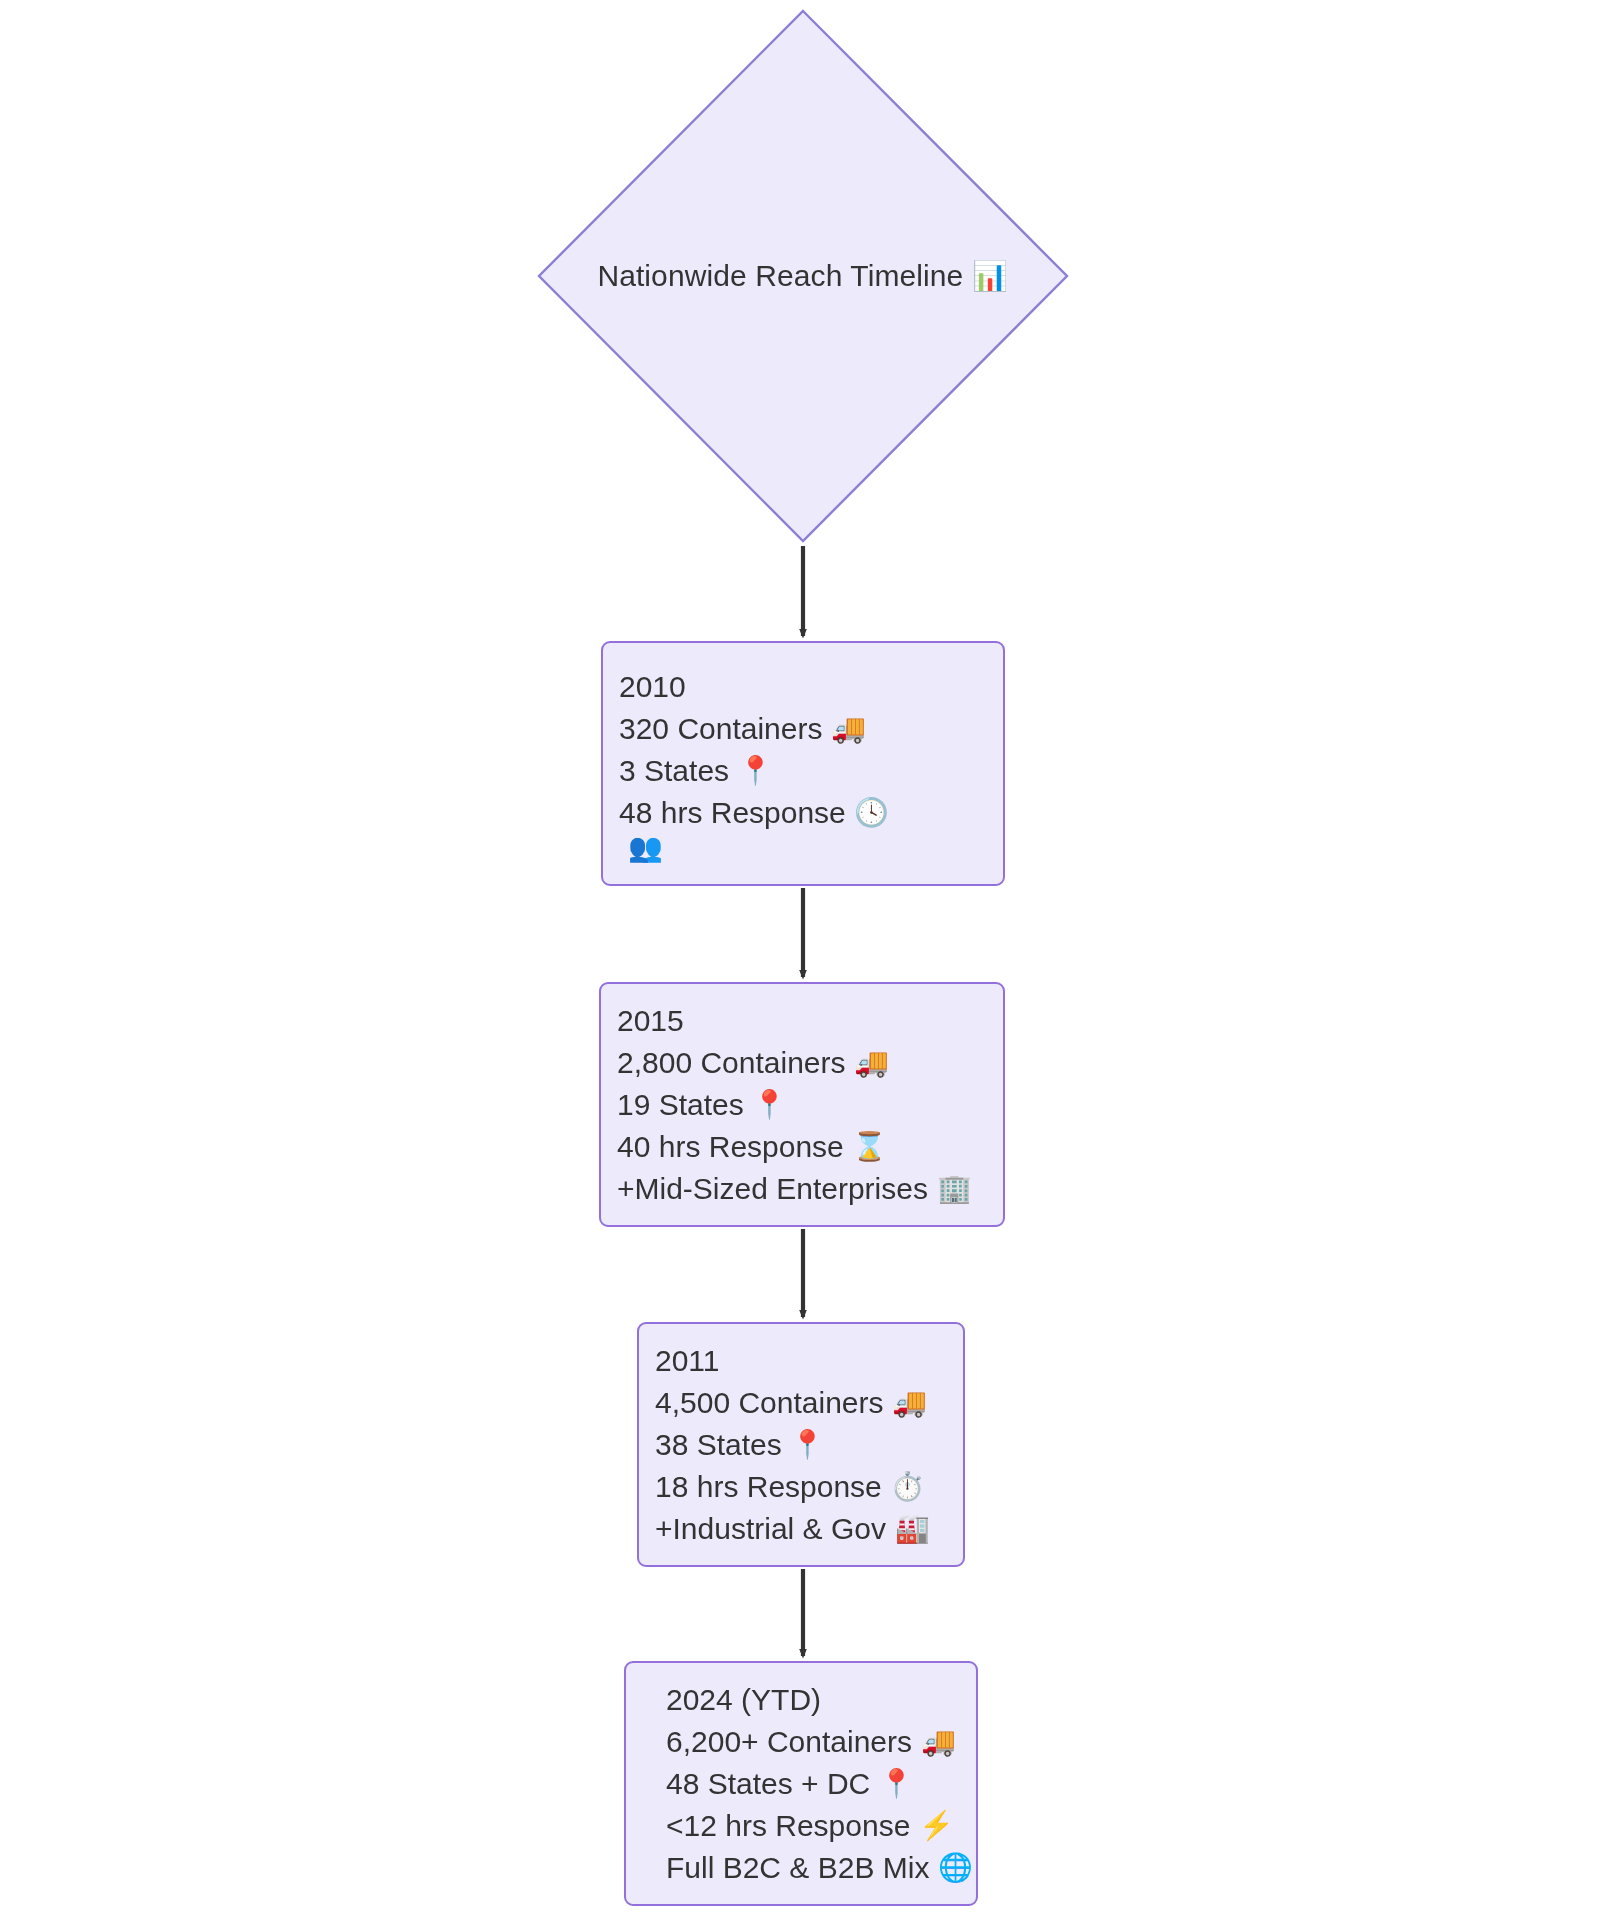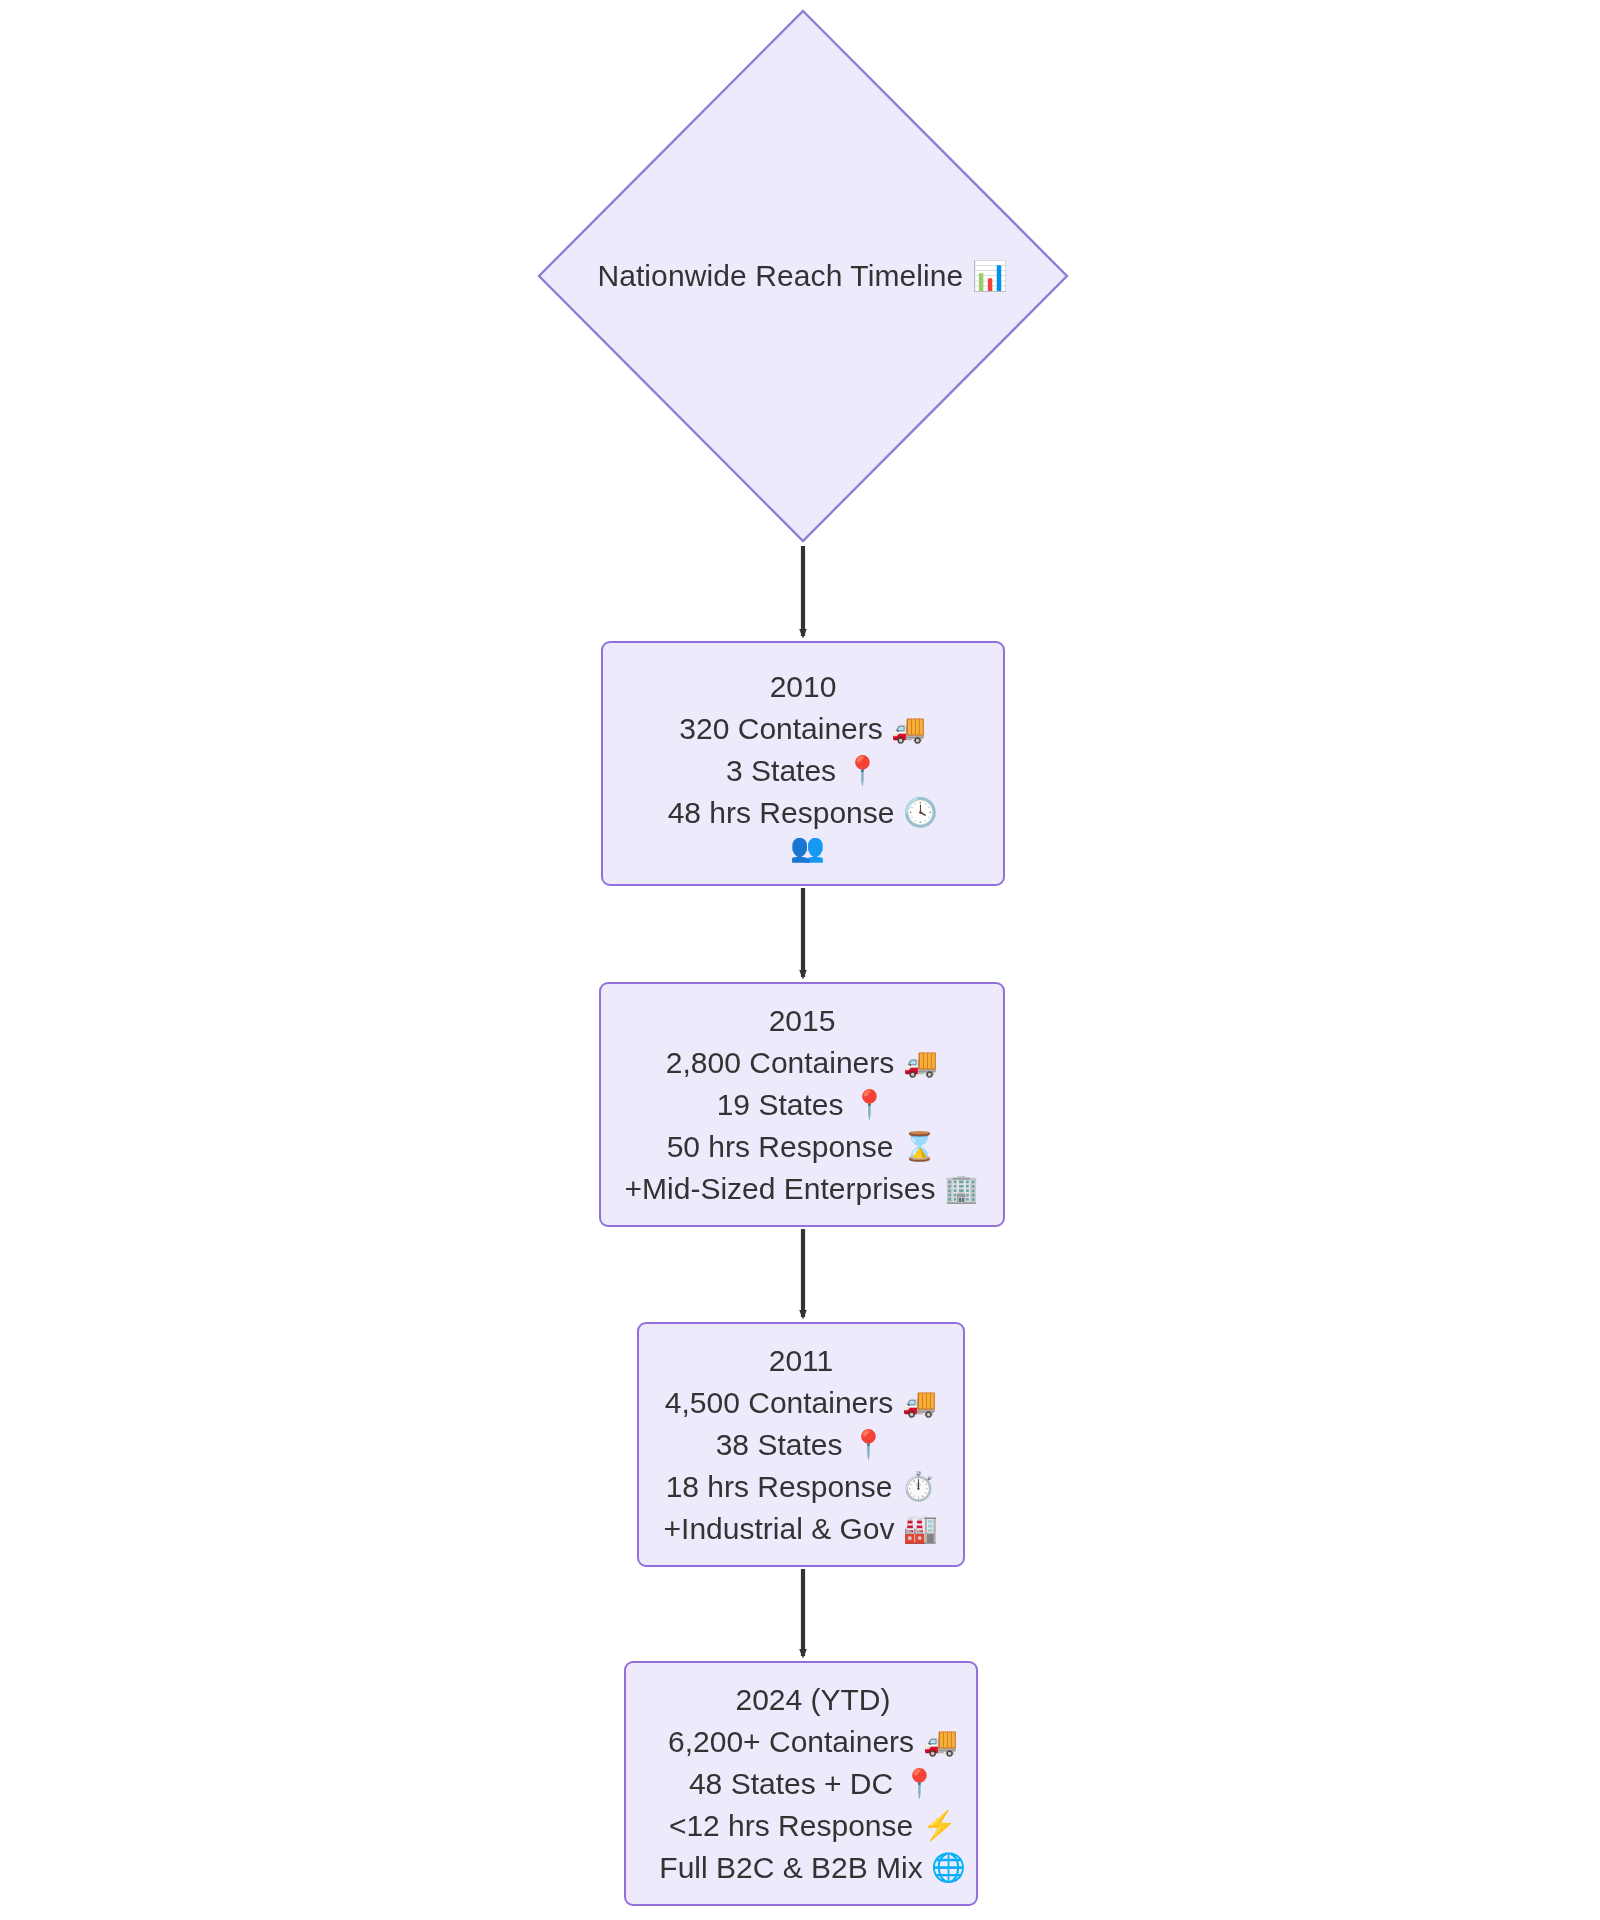--- a/index.html
+++ b/index.html
@@ -61,21 +61,21 @@
 
   
   .node {
     position: absolute;
     background: #ECEAFB;
     border: 2.3px solid #9370DB;
     border-radius: 9px;
     box-sizing: border-box;
     display: flex;
     flex-direction: column;
-    align-items: center;
+    align-items: flex-start;
     justify-content: center;
     padding: 13px 16px;
   }
   .node .line {
     font-size: 30px;
     line-height: 42px;
     color: #333333;
     white-space: nowrap;
     display: flex;
     align-items: center;
@@ -162,21 +162,21 @@
     </div>
     <div class="line">
       <span class="txt">2,800 Containers</span>
       <span class="emoji">🚚</span>
     </div>
     <div class="line">
       <span class="txt">19 States</span>
       <span class="emoji">📍</span>
     </div>
     <div class="line">
-      <span class="txt">50 hrs Response</span>
+      <span class="txt">40 hrs Response</span>
       <span class="emoji">⌛</span>
     </div>
     <div class="line">
       <span class="txt">+Mid-Sized Enterprises</span>
       <span class="emoji">🏢</span>
     </div>
   </div>
 
   <div class="node" id="node-2020">
     <div class="line title">

